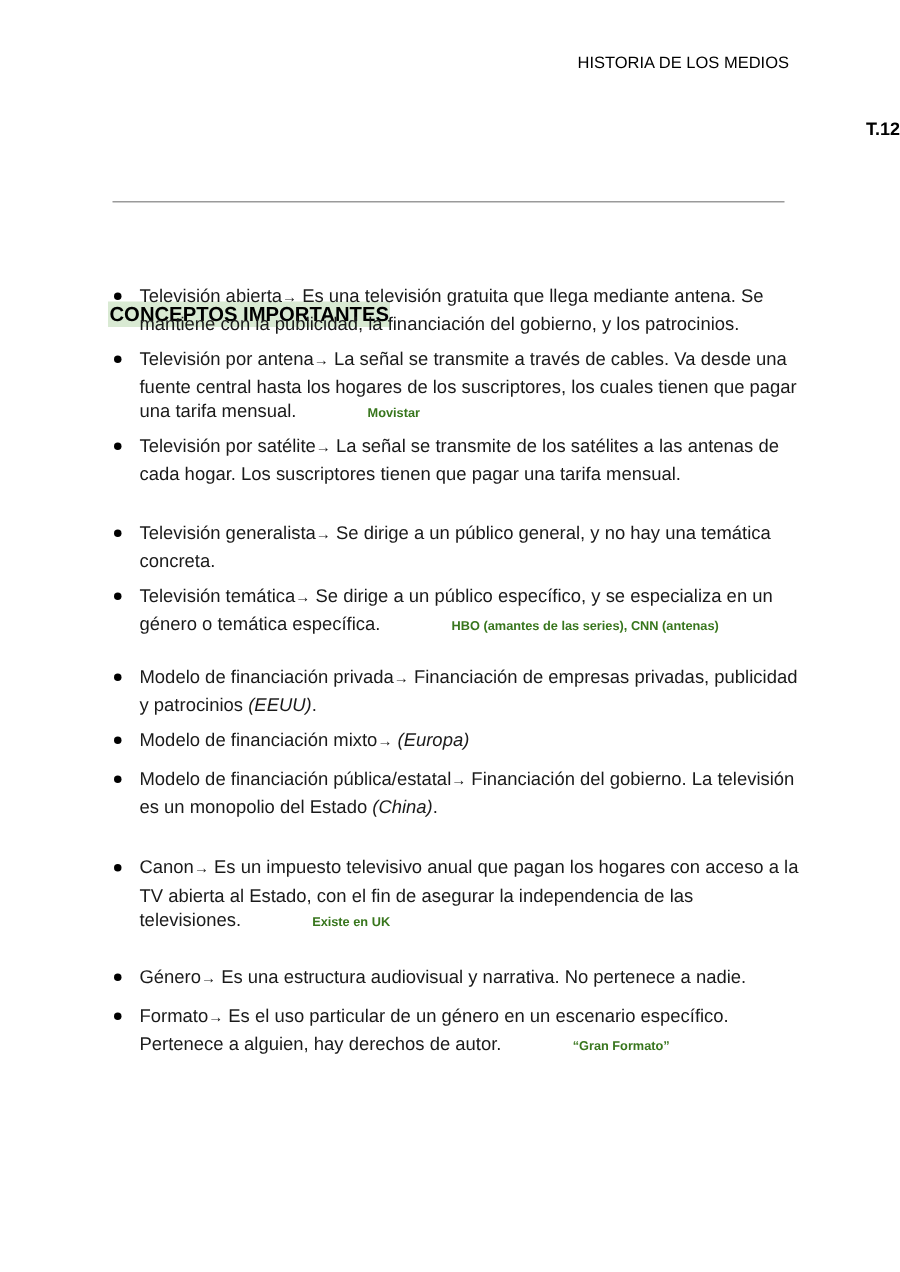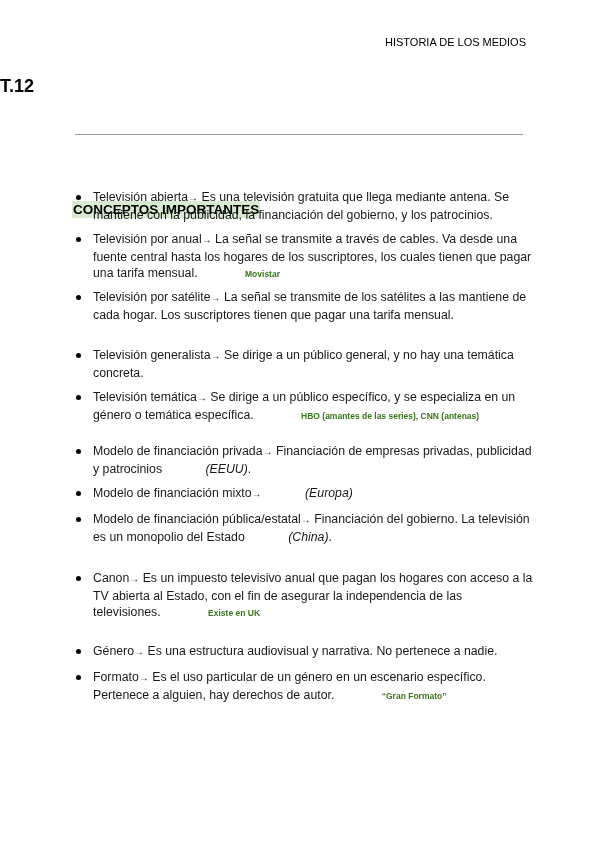--- a/index.html
+++ b/index.html
@@ -5,22 +5,22 @@
     html, body { margin: 0; padding: 0; background: #ffffff; }
     body {
       width: 600px; height: 848px; position: relative; overflow: hidden;
       font-family: "Liberation Sans", sans-serif; color: #000;
     }
     .header-label {
       position: absolute; top: 36px; right: 74px;
       font-size: 11px; letter-spacing: 0px; color: #000;
     }
     .title-block {
-      position: absolute; top: 75px; left: 0; width: 600px; text-align: left;
-      font-weight: bold; font-size: 18px; line-height: 22px;
+      position: absolute; top: 75px; left: 0; width: 600px; text-align: right;
+      font-weight: bold; font-size: 12px; line-height: 22px;
     }
     .divider {
       position: absolute; top: 134px; left: 75px; width: 448px; height: 0;
       border-top: 1.5px solid #9a9a9a;
     }
     .section-heading {
       position: absolute; top: 153px; left: 72px;
       font-weight: bold; font-size: 13.5px; line-height: 17px;
       background: #d9ead3; padding: 0 1px; margin-top: 48px;
     }
@@ -28,21 +28,21 @@
     .item {
       position: absolute; left: 93px; width: 440px;
       font-size: 12.3px; line-height: 16.5px; color: #1a1a1a;
     }
     .bullet {
       position: absolute; left: -17px; top: 6px; width: 5px; height: 5px;
       border-radius: 50%; background: #000;
     }
     .arrow { font-size: 10px; }
     .note { color: #38761d; font-size: 8.5px; font-weight: bold; margin-left: 44px; }
-    em { font-style: italic; margin-left: 40px; }
+    em { font-style: italic; }
   </style>
 </head>
 <body>
 
 <div class="header-label">HISTORIA DE LOS MEDIOS</div>
 
 <div class="title-block">
   <div>T.12</div>
 </div>
 
@@ -52,26 +52,26 @@
 
 <div class="list">
 
   <div class="item" style="top:189px">
     <span class="bullet"></span>
     <span>Televisión abierta</span><span class="arrow">→</span><span> Es una televisión gratuita que llega mediante antena. Se mantiene con la publicidad, la financiación del gobierno, y los patrocinios.</span>
   </div>
 
   <div class="item" style="top:231px">
     <span class="bullet"></span>
-    <span>Televisión por anual</span><span class="arrow">→</span><span> La señal se transmite a través de cables. Va desde una fuente central hasta los hogares de los suscriptores, los cuales tienen que pagar una tarifa mensual. </span><span class="note">Movistar</span>
+    <span>Televisión por antena</span><span class="arrow">→</span><span> La señal se transmite a través de cables. Va desde una fuente central hasta los hogares de los suscriptores, los cuales tienen que pagar una tarifa mensual. </span><span class="note">Movistar</span>
   </div>
 
   <div class="item" style="top:289px">
     <span class="bullet"></span>
-    <span>Televisión por satélite</span><span class="arrow">→</span><span> La señal se transmite de los satélites a las mantiene de cada hogar. Los suscriptores tienen que pagar una tarifa mensual.</span>
+    <span>Televisión por satélite</span><span class="arrow">→</span><span> La señal se transmite de los satélites a las antenas de cada hogar. Los suscriptores tienen que pagar una tarifa mensual.</span>
   </div>
 
   <div class="item" style="top:347px">
     <span class="bullet"></span>
     <span>Televisión generalista</span><span class="arrow">→</span><span> Se dirige a un público general, y no hay una temática concreta.</span>
   </div>
 
   <div class="item" style="top:389px">
     <span class="bullet"></span>
     <span>Televisión temática</span><span class="arrow">→</span><span> Se dirige a un público específico, y se especializa en un género o temática específica. </span><span class="note">HBO (amantes de las series), CNN (antenas)</span>

